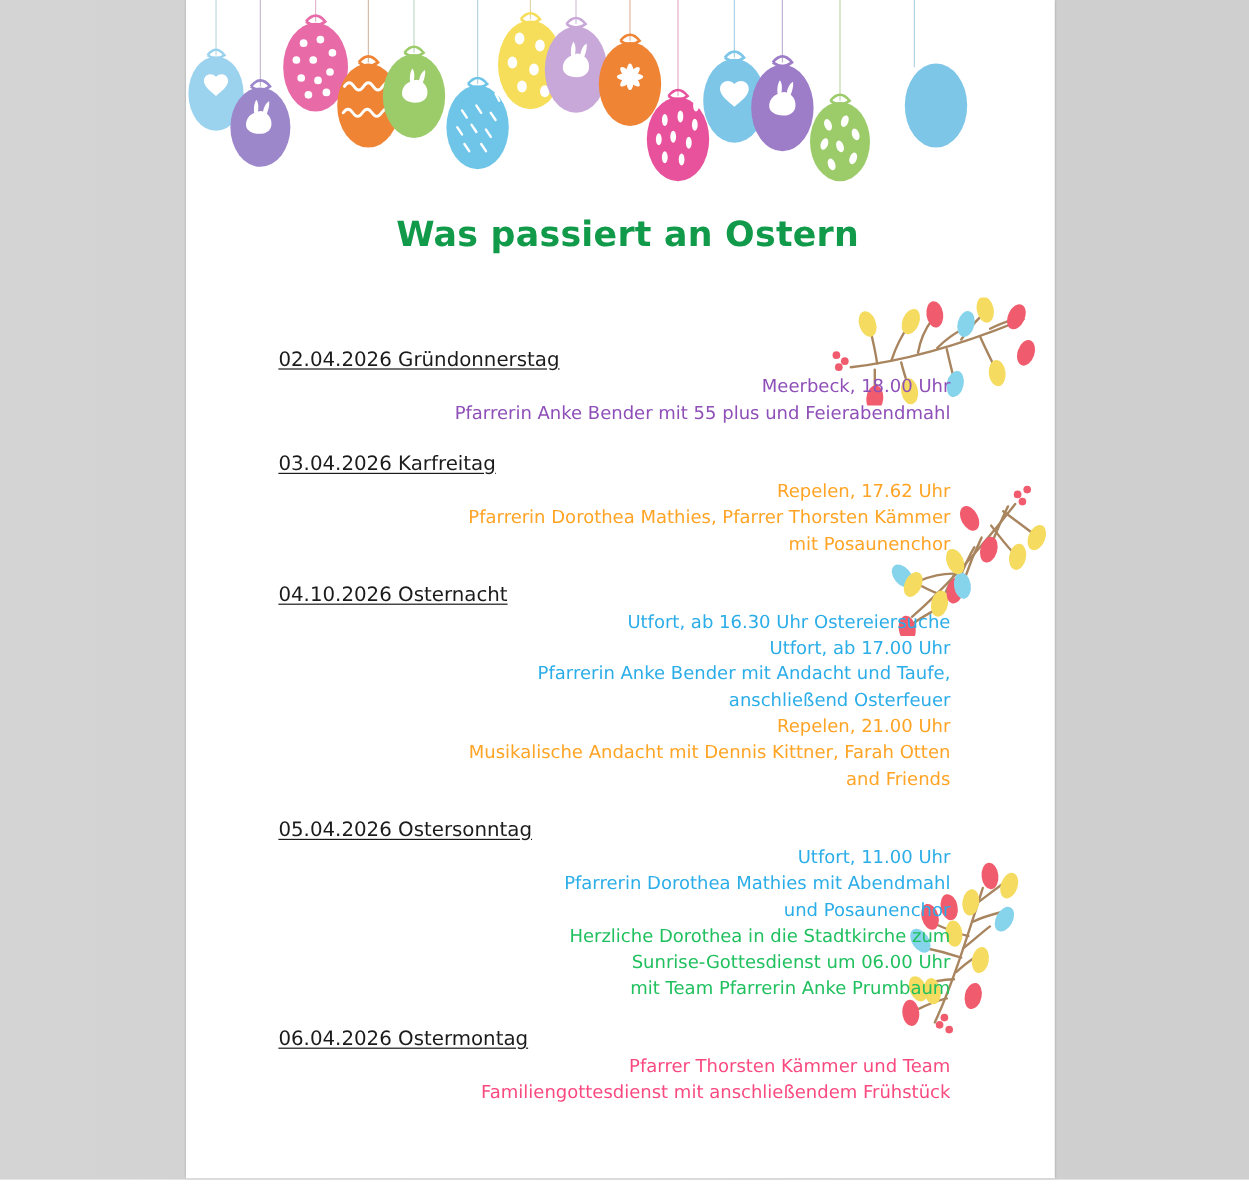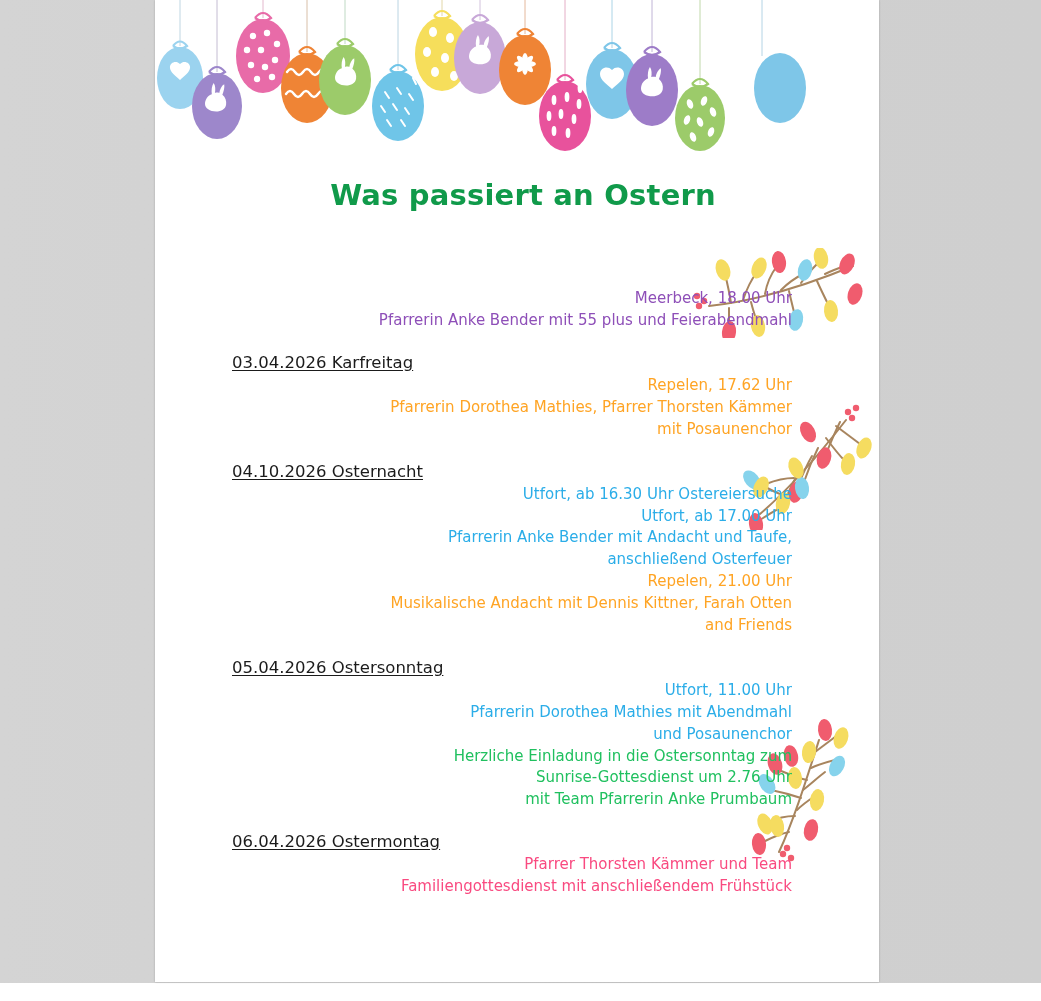--- a/index.html
+++ b/index.html
@@ -385,20 +385,21 @@
         <ellipse cx="66" cy="118" rx="7" ry="11" transform="rotate(12 66 118)" fill="#F05C6E"></ellipse>
         <circle cx="38" cy="142" r="3.2" fill="#F05C6E"></circle>
         <circle cx="46" cy="146" r="3.2" fill="#F05C6E"></circle>
         <circle cx="42" cy="136" r="3.2" fill="#F05C6E"></circle>
       </g>
     </svg>
   </div>
 
   <div id="events-list">
       <div class="event-block">
+        <div><span class="event-date">02.04.2026 Gründonnerstag</span></div>
         <div class="event-line" style="color: rgb(142, 79, 184);">Meerbeck, 18.00 Uhr</div>
         <div class="event-line" style="color: rgb(142, 79, 184);">Pfarrerin Anke Bender mit 55 plus und Feierabendmahl</div>
       </div>
       <div class="event-block">
         <div><span class="event-date">03.04.2026 Karfreitag</span></div>
         <div class="event-line" style="color: rgb(255, 164, 36);">Repelen, 17.62 Uhr</div>
         <div class="event-line" style="color: rgb(255, 164, 36);">Pfarrerin Dorothea Mathies, Pfarrer Thorsten Kämmer</div>
         <div class="event-line" style="color: rgb(255, 164, 36);">mit Posaunenchor</div>
       </div>
       <div class="event-block">
@@ -409,22 +410,22 @@
         <div class="event-line" style="color: rgb(43, 173, 232);">anschließend Osterfeuer</div>
         <div class="event-line" style="color: rgb(255, 164, 36);">Repelen, 21.00 Uhr</div>
         <div class="event-line" style="color: rgb(255, 164, 36);">Musikalische Andacht mit Dennis Kittner, Farah Otten</div>
         <div class="event-line" style="color: rgb(255, 164, 36);">and Friends</div>
       </div>
       <div class="event-block">
         <div><span class="event-date">05.04.2026 Ostersonntag</span></div>
         <div class="event-line" style="color: rgb(43, 173, 232);">Utfort, 11.00 Uhr</div>
         <div class="event-line" style="color: rgb(43, 173, 232);">Pfarrerin Dorothea Mathies mit Abendmahl</div>
         <div class="event-line" style="color: rgb(43, 173, 232);">und Posaunenchor</div>
-        <div class="event-line" style="color: rgb(32, 192, 95);">Herzliche Einladung in die Ostersonntag zum</div>
-        <div class="event-line" style="color: rgb(32, 192, 95);">Sunrise-Gottesdienst um 2.76 Uhr</div>
+        <div class="event-line" style="color: rgb(32, 192, 95);">Herzliche Dorothea in die Stadtkirche zum</div>
+        <div class="event-line" style="color: rgb(32, 192, 95);">Sunrise-Gottesdienst um 06.00 Uhr</div>
         <div class="event-line" style="color: rgb(32, 192, 95);">mit Team Pfarrerin Anke Prumbaum</div>
       </div>
       <div class="event-block">
         <div><span class="event-date">06.04.2026 Ostermontag</span></div>
         <div class="event-line" style="color: rgb(249, 74, 128);">Pfarrer Thorsten Kämmer und Team</div>
         <div class="event-line" style="color: rgb(249, 74, 128);">Familiengottesdienst mit anschließendem Frühstück</div>
       </div>
     </div>
 
 </div>

